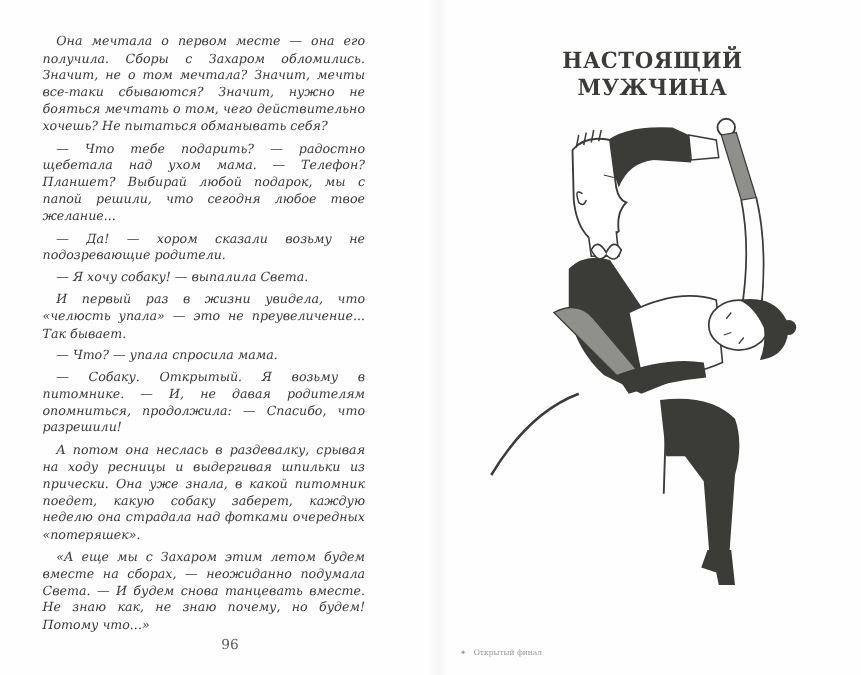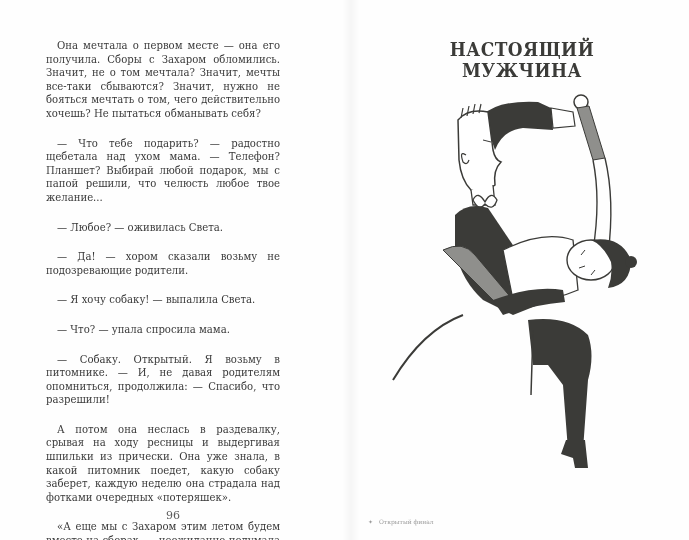--- a/index.html
+++ b/index.html
@@ -3,41 +3,41 @@
 <meta charset="utf-8">
 <style>
   html, body { margin:0; padding:0; }
   body { width:689px; height:540px; background:#ffffff; position:relative; overflow:hidden; font-family:"DejaVu Serif", serif; }
   .spread { position:absolute; left:0; top:0; width:689px; height:540px; background:#fefefe; }
   .gutter { position:absolute; left:342px; top:0; width:18px; height:540px;
             background:linear-gradient(to right, rgba(0,0,0,0) 0%, rgba(0,0,0,0.035) 50%, rgba(0,0,0,0) 100%); }
   .page-left { position:absolute; left:0; top:0; width:345px; height:540px; }
   .page-right { position:absolute; left:345px; top:0; width:344px; height:540px; }
   .body-text { position:absolute; left:30px; top:23px; width:266px; font-size:10.1px; line-height:13.6px; color:#3a3a3a; text-align:justify; }
-  .body-text p { margin:16px; text-indent:11px; }
-  .folio { position:absolute; left:166px; top:509px; font-size:11px; color:#5a5a5a; }
+  .body-text p { margin:4px; text-indent:11px;font-style:italic; }
+  .folio { position:absolute; left:177px; top:509px; font-size:11px; color:#5a5a5a; }
   .chapter-title { position:absolute; left:67px; top:40px; width:220px; text-align:center;
      font-family:"DejaVu Serif", serif; font-weight:bold; font-size:17px; letter-spacing:0.5px; color:#3b3b38; transform:scaleY(1.05); }
   .running-foot { position:absolute; left:23px; top:518px; font-size:6px; color:#9a9a9a; }
   .running-foot .mark { margin-right:4px; }
   .illustration { position:absolute; left:18px; top:90px; width:300px; height:400px; }
 </style>
 </head>
 <body>
 
 <div class="spread">
   <div class="gutter"></div>
 
   <div class="page-left">
     <div class="body-text">
       <p>Она мечтала о первом месте — она его получила. Сборы с Захаром обломились. Значит, не о том мечтала? Значит, мечты все-таки сбываются? Значит, нужно не бояться мечтать о том, чего действительно хочешь? Не пытаться обманывать себя?</p>
-      <p>— Что тебе подарить? — радостно щебетала над ухом мама. — Телефон? Планшет? Выбирай любой подарок, мы с папой решили, что челюсть любое твое желание...</p>
-      <p>— Любое? — оживилась Света.</p>
+      <p>— Что тебе подарить? — радостно щебетала над ухом мама. — Телефон? Планшет? Выбирай любой подарок, мы с папой решили, что сегодня любое твое желание...</p>
       <p>— Да! — хором сказали возьму не подозревающие родители.</p>
       <p>— Я хочу собаку! — выпалила Света.</p>
+      <p>И первый раз в жизни увидела, что «челюсть упала» — это не преувеличение... Так бывает.</p>
       <p>— Что? — упала спросила мама.</p>
       <p>— Собаку. Открытый. Я возьму в питомнике. — И, не давая родителям опомниться, продолжила: — Спасибо, что разрешили!</p>
       <p>А потом она неслась в раздевалку, срывая на ходу ресницы и выдергивая шпильки из прически. Она уже знала, в какой питомник поедет, какую собаку заберет, каждую неделю она страдала над фотками очередных «потеряшек».</p>
       <p>«А еще мы с Захаром этим летом будем вместе на сборах, — неожиданно подумала Света. — И будем снова танцевать вместе. Не знаю как, не знаю почему, но будем! Потому что...»</p>
     </div>
     <div class="folio">96</div>
   </div>
 
   <div class="page-right">
     <div class="chapter-title">НАСТОЯЩИЙ МУЖЧИНА</div>

